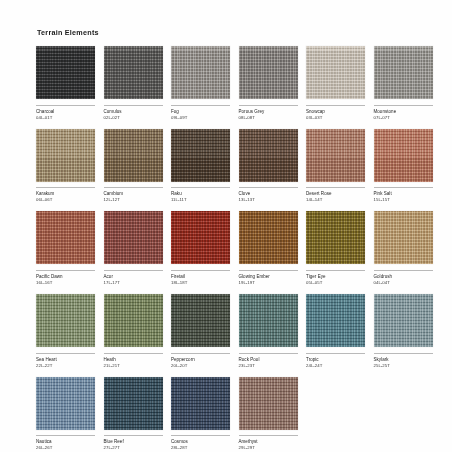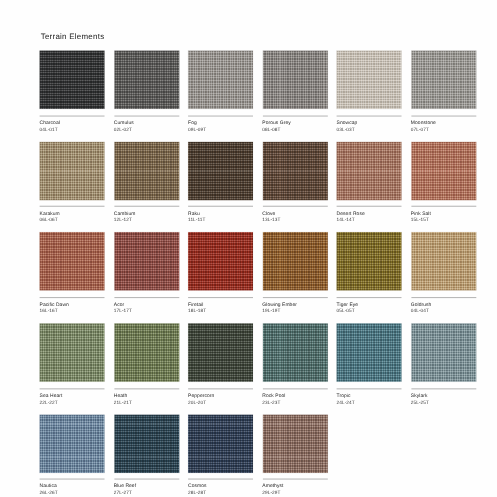--- a/index.html
+++ b/index.html
@@ -19,21 +19,21 @@
   .page {
     position: relative;
     width: 452px;
     height: 452px;
     box-sizing: border-box;
     padding: 28px 34px 10px 36px;
     background: #fefefe;
   }
   .page-title {
     font-size: 7.2px;
-    font-weight: normal;
+    font-weight: bold;
     letter-spacing: 0.25px;
     color: #1a1a1a;
     margin: 0 0 9px 1px;
   }
   .grid {
     display: flex;
     flex-direction: column;
     gap: 8px;
   }
   .swatch-row {

